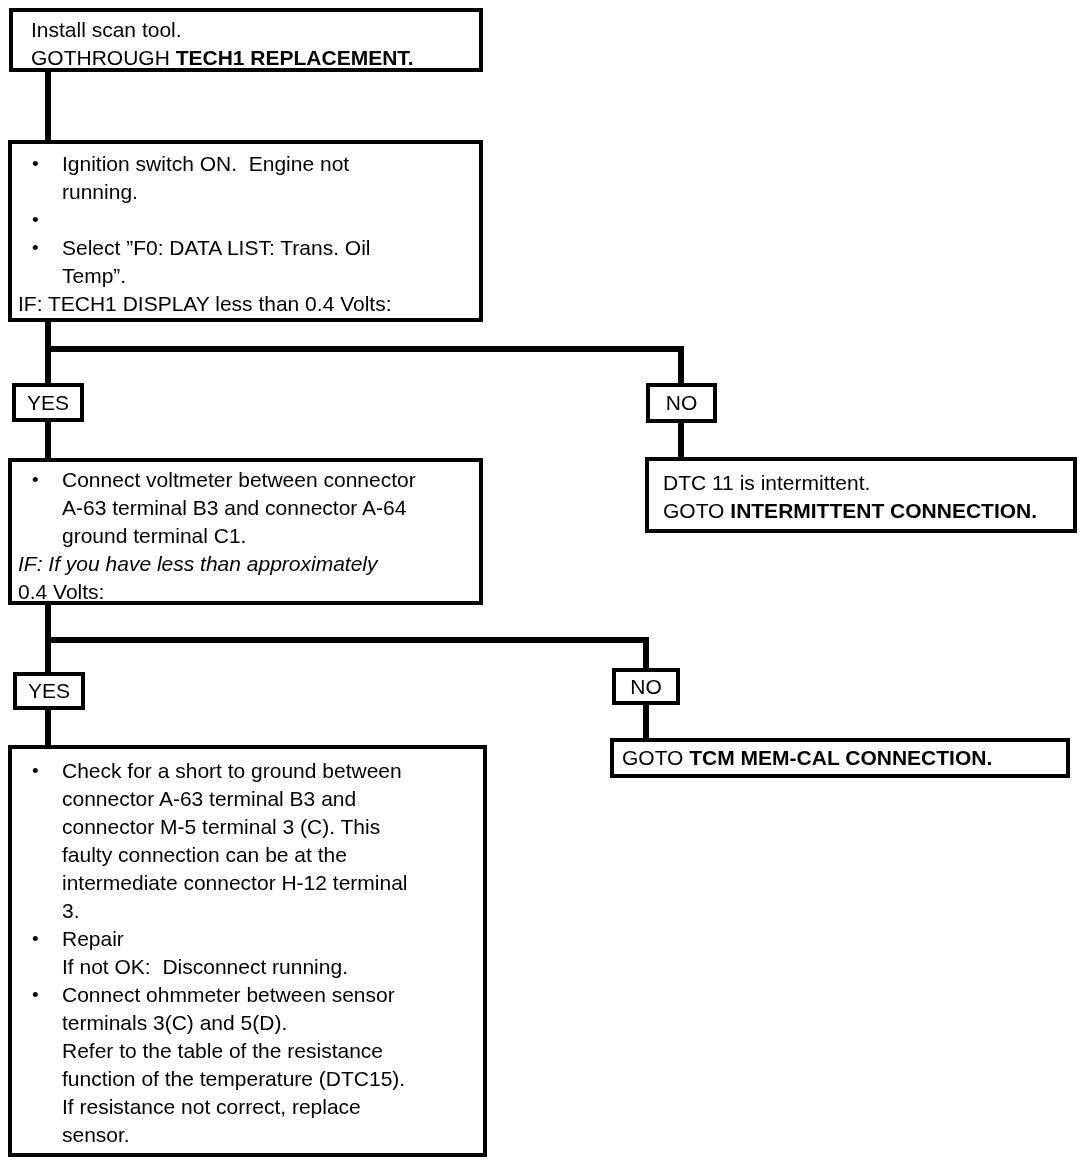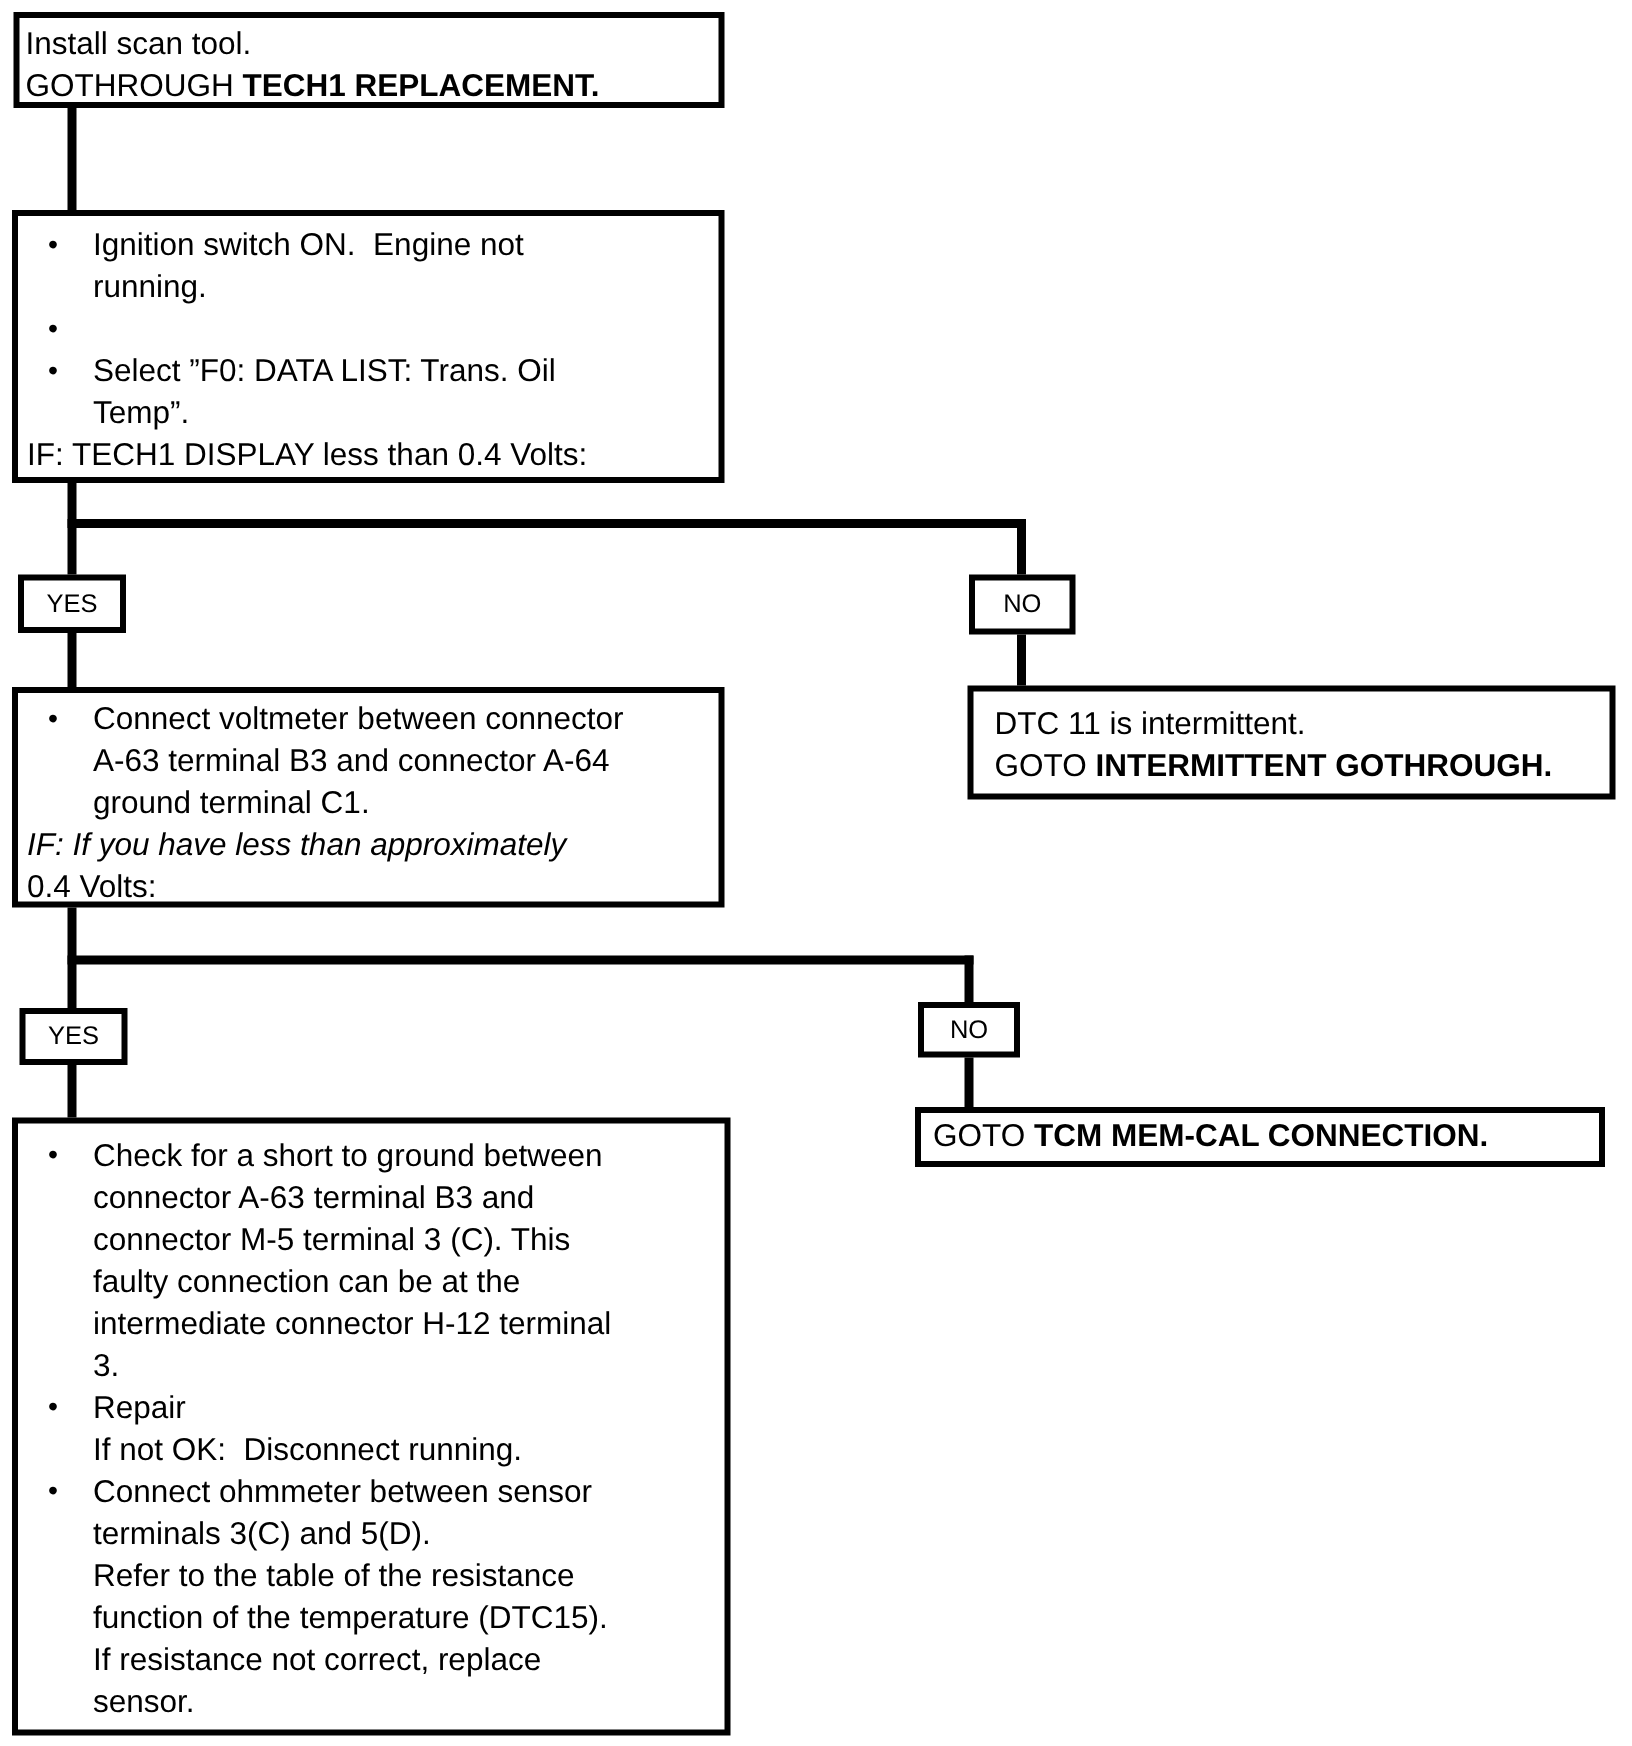--- a/index.html
+++ b/index.html
@@ -23,22 +23,22 @@
   .line{
     position:absolute;
     background:#000000;
   }
   .brow{display:flex;align-items:flex-start;}
   .bul{flex:none;width:30px;padding-left:20px;font-size:19px;}
   .btxt{flex:1;white-space:pre-wrap;}
   .ifline{padding-left:6px;white-space:pre-wrap;}
   .b{font-weight:bold;}
   .i{font-style:italic;}
-  .label{display:flex;align-items:center;justify-content:center;font-size:17px;}
-  .pad-a{padding:4px 8px 0 4px;}
+  .label{display:flex;align-items:center;justify-content:center;font-size:21px;}
+  .pad-a{padding:4px 8px 0 18px;}
   .pad-b{padding-top:6px;}
   .pad-c{padding-top:4px;}
   .pad-d{padding-top:8px;}
   .pad-dtc{padding:8px 8px 0 14px;}
   .pad-tcm{padding:2px 8px 0 8px;}
 </style>
 </head>
 <body>
 
 <div class="canvas">
@@ -86,21 +86,21 @@
       <span class="btxt">Connect voltmeter between connector
 A-63 terminal B3 and connector A-64
 ground terminal C1.</span>
     </div>
     <div class="ifline i">IF: If you have less than approximately</div>
     <div class="ifline">0.4 Volts:</div>
   </div>
 
   <div class="box pad-dtc" style="left:645px;top:457px;width:432px;height:76px;">
     <div>DTC 11 is intermittent.</div>
-    <div><span>GOTO </span><span class="b">INTERMITTENT GOTHROUGH.</span></div>
+    <div><span>GOTO </span><span class="b">INTERMITTENT CONNECTION.</span></div>
   </div>
 
   <div class="box label" style="left:13px;top:672px;width:72px;height:38px;">YES</div>
   <div class="box label" style="left:612px;top:668px;width:68px;height:37px;">NO</div>
 
   <div class="box pad-tcm" style="left:610px;top:738px;width:460px;height:40px;">
     <div><span>GOTO </span><span class="b">TCM MEM-CAL CONNECTION.</span></div>
   </div>
 
   <div class="box pad-d" style="left:8px;top:745px;width:479px;height:412px;">

